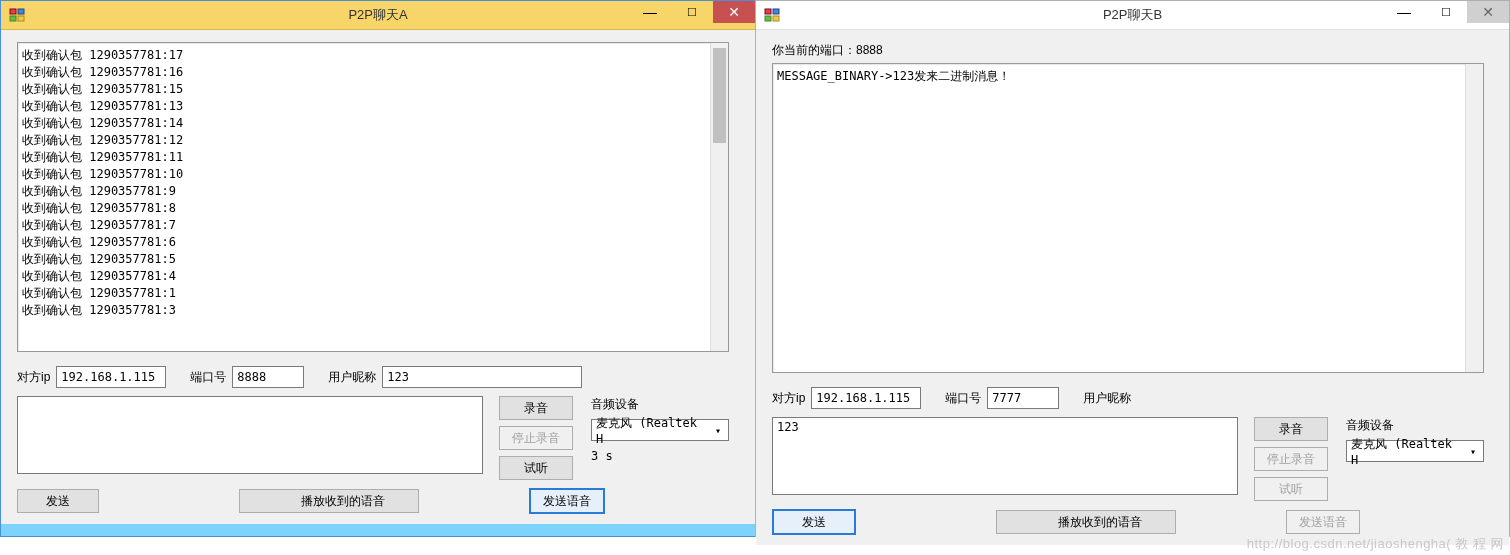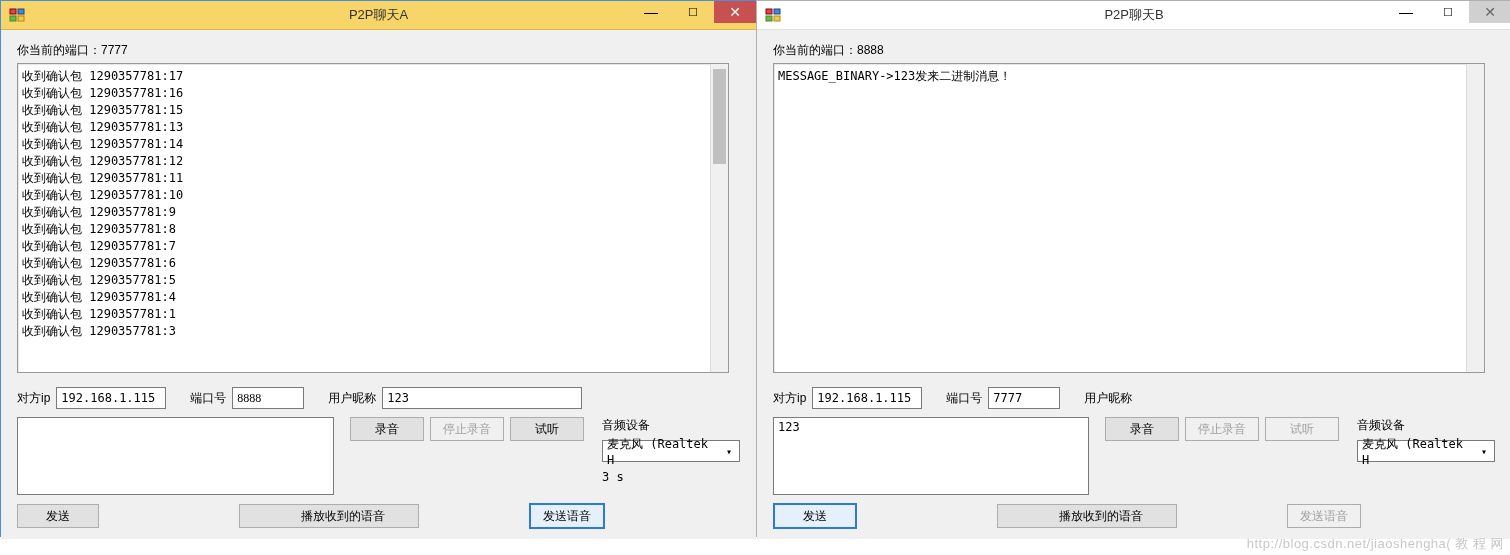--- a/index.html
+++ b/index.html
@@ -143,21 +143,21 @@
   height: 72px;
   background: #fff;
   border: 1px solid #7a7a7a;
   padding: 2px 4px;
   font-size: 12px;
   font-family: SimSun, monospace;
 }
 .btn-col {
   margin-left: 16px;
   display: flex;
-  flex-direction: row;
+  flex-direction: column;
   gap: 6px;
 }
 .btn {
   width: 72px;
   height: 22px;
   background: #e1e1e1;
   border: 1px solid #adadad;
   font-size: 12px;
   display: flex;
   align-items: center;
@@ -240,42 +240,41 @@
             <rect x="9" y="9" width="6" height="5" fill="#ec4" stroke="#a82"></rect>
           </svg></span>
         <span class="title-text">P2P聊天A</span>
         <div class="win-controls">
           <div class="win-btn min">—</div>
           <div class="win-btn max">☐</div>
           <div class="win-btn close-a">✕</div>
         </div>
       </div>
       <div class="client">
-        <div class="port-label">你当前的端口：7777</div>
         <div class="log-box">收到确认包 1290357781:17
 收到确认包 1290357781:16
 收到确认包 1290357781:15
 收到确认包 1290357781:13
 收到确认包 1290357781:14
 收到确认包 1290357781:12
 收到确认包 1290357781:11
 收到确认包 1290357781:10
 收到确认包 1290357781:9
 收到确认包 1290357781:8
 收到确认包 1290357781:7
 收到确认包 1290357781:6
 收到确认包 1290357781:5
 收到确认包 1290357781:4
 收到确认包 1290357781:1
 收到确认包 1290357781:3<div class="log-scrollbar"><div class="thumb" style="top: 5px; height: 95px;"></div></div></div>
         <div class="row">
           <span class="label">对方ip</span>
           <input class="input" style="width: 100px;" value="192.168.1.115">
           <span class="label" style="margin-left:24px">端口号</span>
-          <input class="input" style="width: 62px; font-family: Liberation Serif, serif;" value="8888">
+          <input class="input" style="width: 62px;" value="8888">
           <span class="label" style="margin-left:24px">用户昵称</span>
           <input class="input" style="width: 190px;" value="123">
         </div>
         <div class="msg-area">
           <div class="msg-box"></div>
           <div class="btn-col">
             <div class="btn">录音</div>
             <div class="btn disabled">停止录音</div>
             <div class="btn">试听</div>
           </div>

